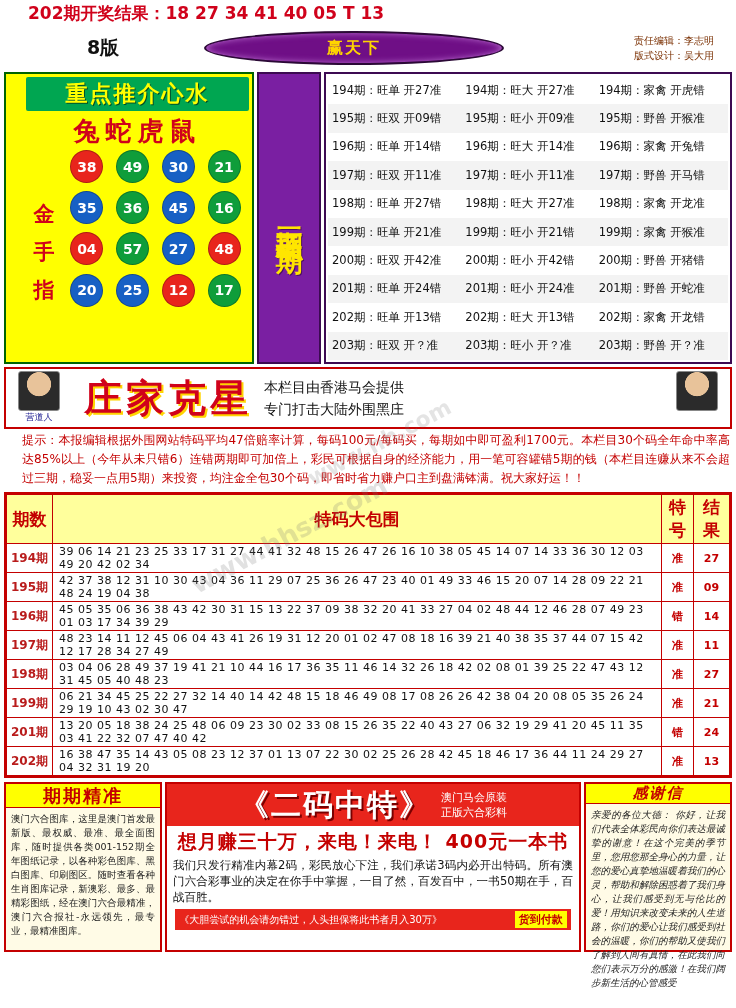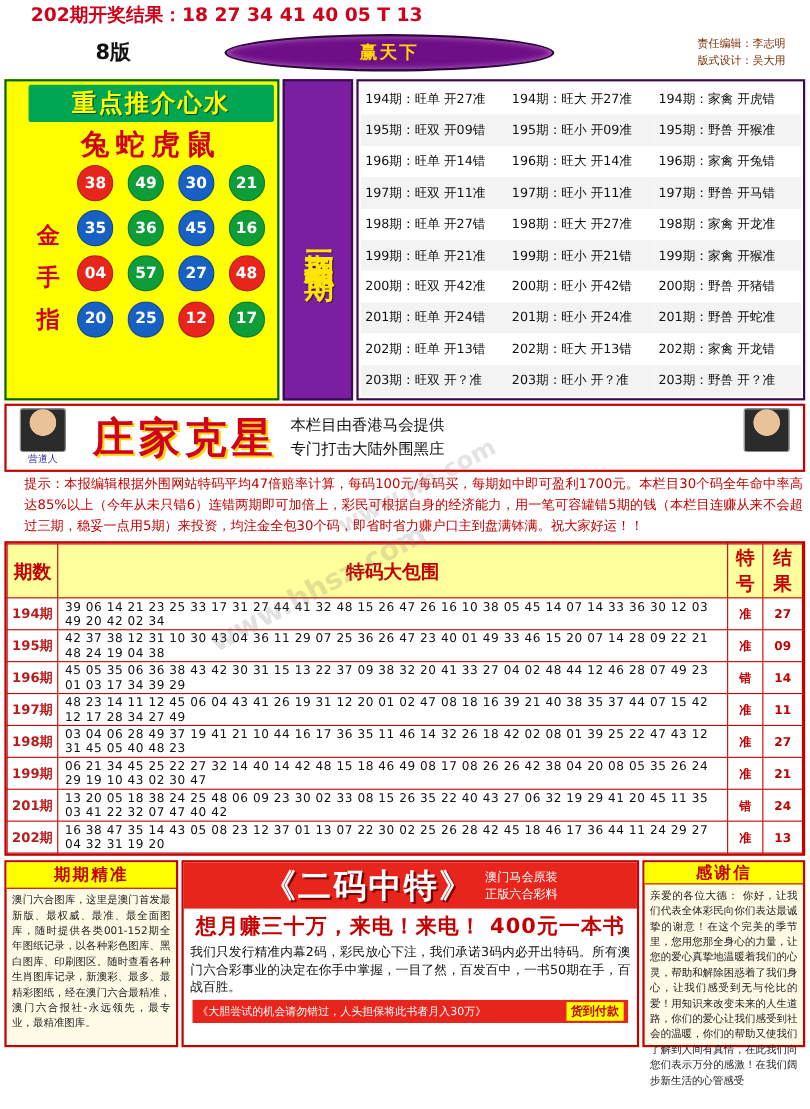--- a/index.html
+++ b/index.html
@@ -192,21 +192,21 @@
     margin:4px 4px 0 4px; height:170px; display:flex; gap:3px;
   }
   .b-left {
     width:158px; border:2px solid #c40000; background:#fffbe6;
     display:flex; flex-direction:column;
   }
   .b-left .hd {
     height:24px; background:#ffff00; display:flex;align-items:center;justify-content:center;
     border-bottom:1px solid #c40000;
   }
-  .b-left .hd span { color:#c40000; font-size:15px; font-weight:bold; letter-spacing:2px;}
+  .b-left .hd span { color:#c40000; font-size:18px; font-weight:bold; letter-spacing:2px;}
   .b-left .bd { flex:1; padding:4px 5px; font-size:9.5px; line-height:14px; color:#222; text-align:justify;}
 
   .b-mid {
     flex:1; border:2px solid #c40000; background:#ffffff;
     display:flex; flex-direction:column; align-items:center;
   }
   .b-mid .t1 {
     height:42px; width:100%;
     display:flex; align-items:center; justify-content:center;
     background:#e8251c;
@@ -222,21 +222,21 @@
   .b-mid .t3 { font-size:11.5px; color:#111; line-height:16px; padding:2px 6px; text-align:justify;}
   .b-mid .t4 {
     margin-top:2px; width:96%; background:#e8251c; color:#fff;
     font-size:10px; padding:2px 4px; display:flex; justify-content:space-between;
     align-items:center;
   }
   .b-mid .t4 .pay { background:#ffff00; color:#c40000; font-weight:bold; padding:1px 4px; font-size:11px;}
 
   .b-right {
     width:148px; border:2px solid #c40000; background:#fffbe6;
-    display:flex; flex-direction:column;
+    display:flex; flex-direction:column;font-style:italic;
   }
   .b-right .hd {
     height:24px; background:#ffff00; display:flex;align-items:center;justify-content:center;
     border-bottom:1px solid #c40000;
   }
   .b-right .hd span { color:#c40000; font-size:15px; font-weight:bold; letter-spacing:2px;}
   .b-right .bd { flex:1; padding:4px 5px; font-size:9.5px; line-height:14px; color:#222; text-align:justify;}
 
   .watermark {
     position:absolute; left:180px; top:520px;

